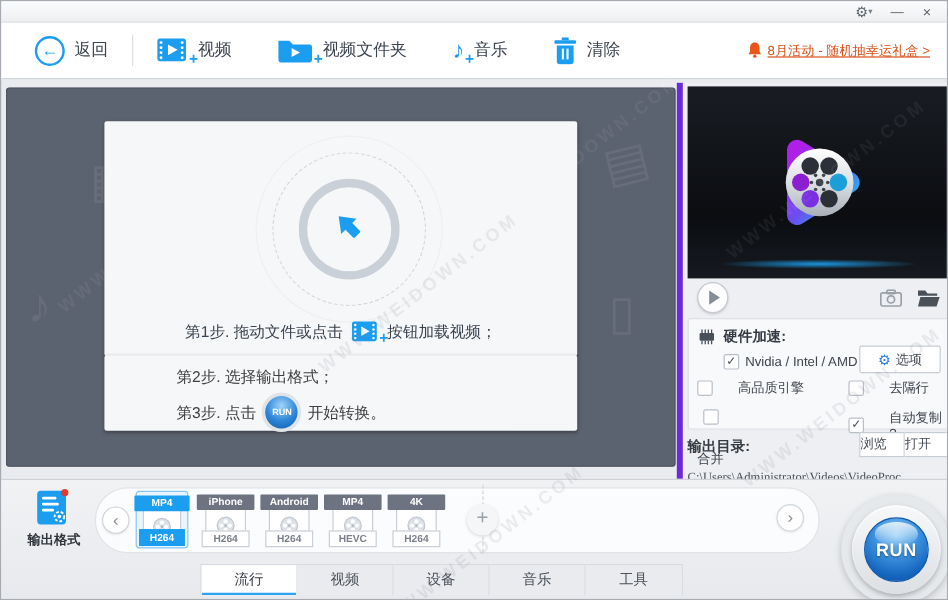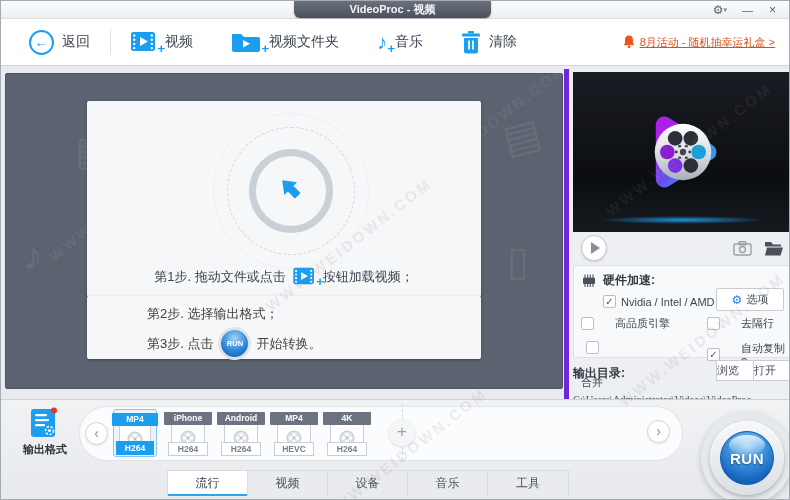--- a/index.html
+++ b/index.html
@@ -155,21 +155,20 @@
   .wm { position:absolute; font-size:15px; font-weight:bold; letter-spacing:3px;
         transform:rotate(-38deg); pointer-events:none; z-index:50; white-space:nowrap; }
   .wm-l { color:rgba(120,126,136,.13); } .wm-w { color:rgba(255,255,255,.06); }
 </style>
 </head>
 <body>
 
 <div class="win">
 
   <div class="titlebar">
-    <div class="title-pill">VideoProc - 视频</div>
     <span class="winctl ctl-gear"><span>⚙</span><span class="caret">▾</span></span>
     <span class="winctl ctl-min">—</span>
     <span class="winctl ctl-close">×</span>
   </div>
 
   <div class="toolbar">
     <div class="tb-item">
       <span class="back-circle">←</span>
       <span class="tb-label">返回</span>
     </div>

